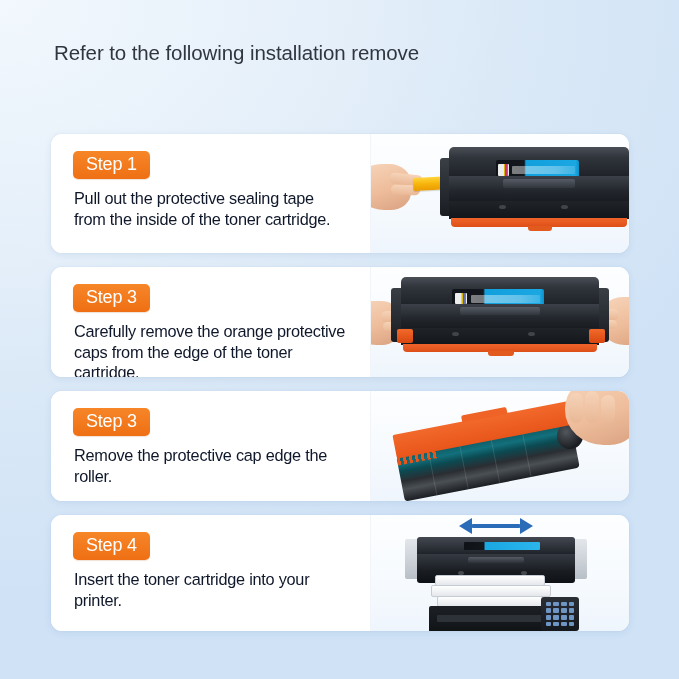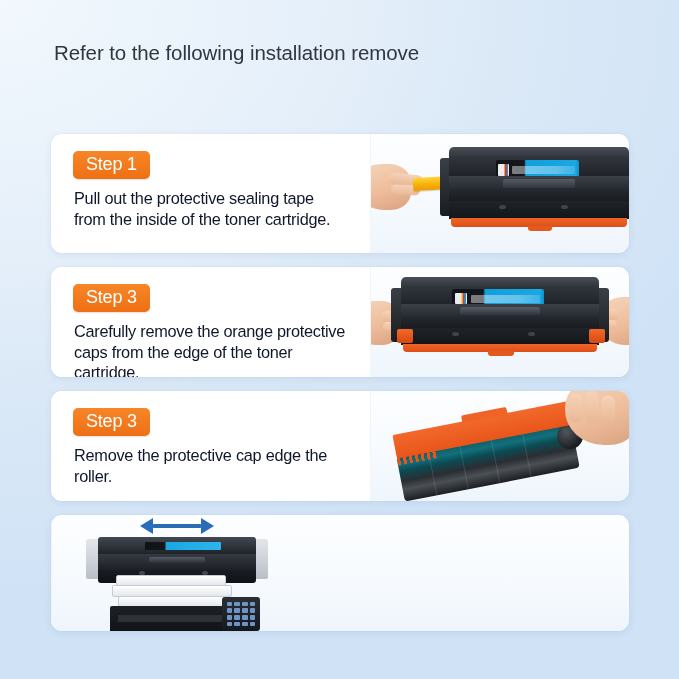--- a/index.html
+++ b/index.html
@@ -298,20 +298,24 @@
 
           <div class="palm" style="position:absolute;right:-10px;top:-14px;width:74px;height:68px;border-radius:46% 44% 40% 52%;"></div>
           <div class="finger" style="position:absolute;right:46px;top:2px;width:14px;height:30px;border-radius:8px;"></div>
           <div class="finger" style="position:absolute;right:30px;top:0px;width:14px;height:32px;border-radius:8px;"></div>
           <div class="finger" style="position:absolute;right:14px;top:4px;width:14px;height:28px;border-radius:8px;"></div>
         </div>
       </div>
     </div>
 
     <div class="card c4">
+      <div class="card-text">
+        <span class="badge">Step 4</span>
+        <p class="desc">Insert the toner cartridge into your printer.</p>
+      </div>
       <div class="card-img">
         <div class="scene">
 
           <div class="arrowH" style="left:88px;top:3px;width:74px;height:16px;">
             <span class="hL"></span>
               <span class="shaft"></span>
               <span class="hR"></span>
           </div>
 
           <div style="position:absolute;left:46px;top:22px;width:158px;height:46px;">

